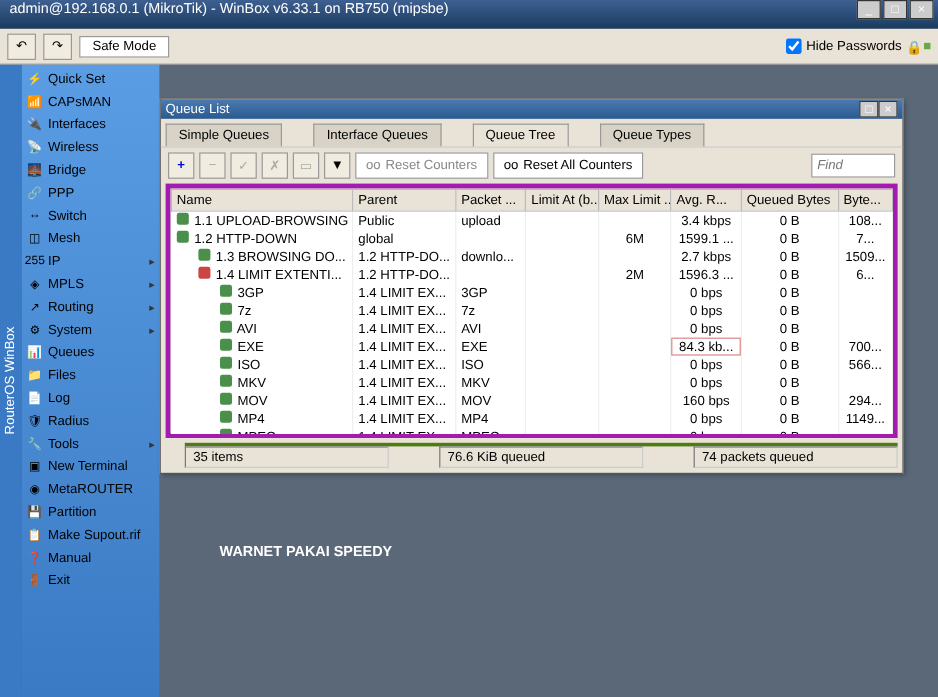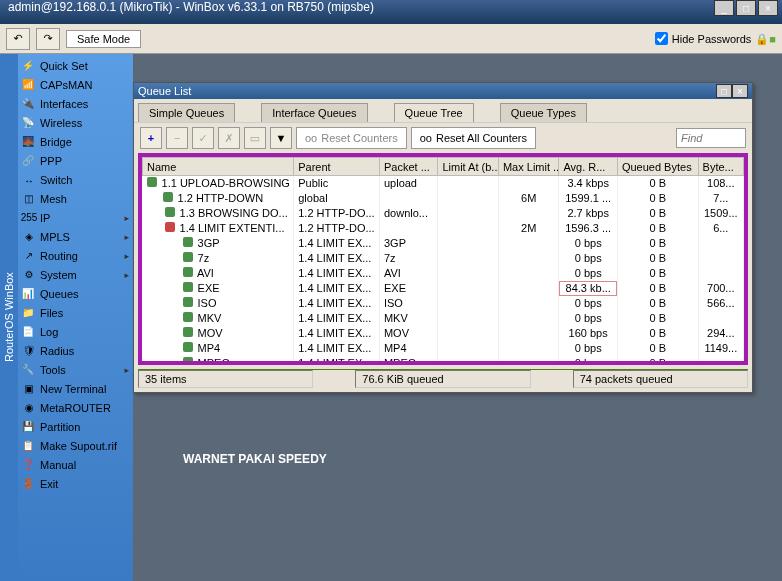--- a/index.html
+++ b/index.html
@@ -40,21 +40,21 @@
 
 .table-wrap { background: #fff; border: 4px solid #a21caf; margin: 0 4px; height: 212px; overflow: auto; position: relative; }
 .grid { border-collapse: collapse; width: 100%; table-layout: fixed; }
 .grid th { background: #e8e3d6; border: 1px solid #bbb; padding: 2px 4px; text-align: left; font-weight: normal; height: 18px; white-space: nowrap; overflow: hidden; }
 .grid td { border-right: 1px solid #eee; padding: 1px 4px; height: 15px; white-space: nowrap; overflow: hidden; }
 .row-icon { display: inline-block; width: 10px; height: 10px; background: #4a8f4a; border-radius: 2px; margin-right: 2px; }
 .row-icon.red { background: #c44; }
 .td-r { text-align: center; margin-left: 28px; }
 .hl { outline: 1px solid #d88; outline-offset: -1px; }
 
-.status-bar { display: flex; border-top: 1px solid #4d7c0f; margin: 4px 4px 4px 4px; gap: 42px; }
+.status-bar { display: flex; border-top: 3px solid #4d7c0f; margin: 4px 4px 4px 20px; gap: 42px; }
 .status-cell { flex: 1; border: 1px inset #ccc; padding: 2px 6px; background: #e8e3d6; }
 
 .caption-box { position: absolute; left: 50px; top: 398px; color: #fff; font-weight: bold; font-size: 12px; }
 </style>
 </head>
 <body>
 
 <div class="main-window">
   <div class="titlebar">
     <span class="titlebar-title">admin@192.168.0.1 (MikroTik) - WinBox v6.33.1 on RB750 (mipsbe)</span>
@@ -235,21 +235,21 @@
                   <td style="padding-left: 4px;"><span class="row-icon"></span> 1.1 UPLOAD-BROWSING</td>
                   <td>Public</td>
                   <td>upload</td>
                   <td></td>
                   <td class="td-r"></td>
                   <td class="td-r">3.4 kbps</td>
                   <td class="td-r">0 B</td>
                   <td class="td-r">108...</td>
                 </tr>
                 <tr>
-                  <td style="padding-left: 20px;"><span class="row-icon"></span> 1.2 HTTP-DOWN</td>
+                  <td style="padding-left: 4px;"><span class="row-icon"></span> 1.2 HTTP-DOWN</td>
                   <td>global</td>
                   <td></td>
                   <td></td>
                   <td class="td-r">6M</td>
                   <td class="td-r">1599.1 ...</td>
                   <td class="td-r">0 B</td>
                   <td class="td-r">7...</td>
                 </tr>
                 <tr>
                   <td style="padding-left: 22px;"><span class="row-icon"></span> 1.3 BROWSING DO...</td>

